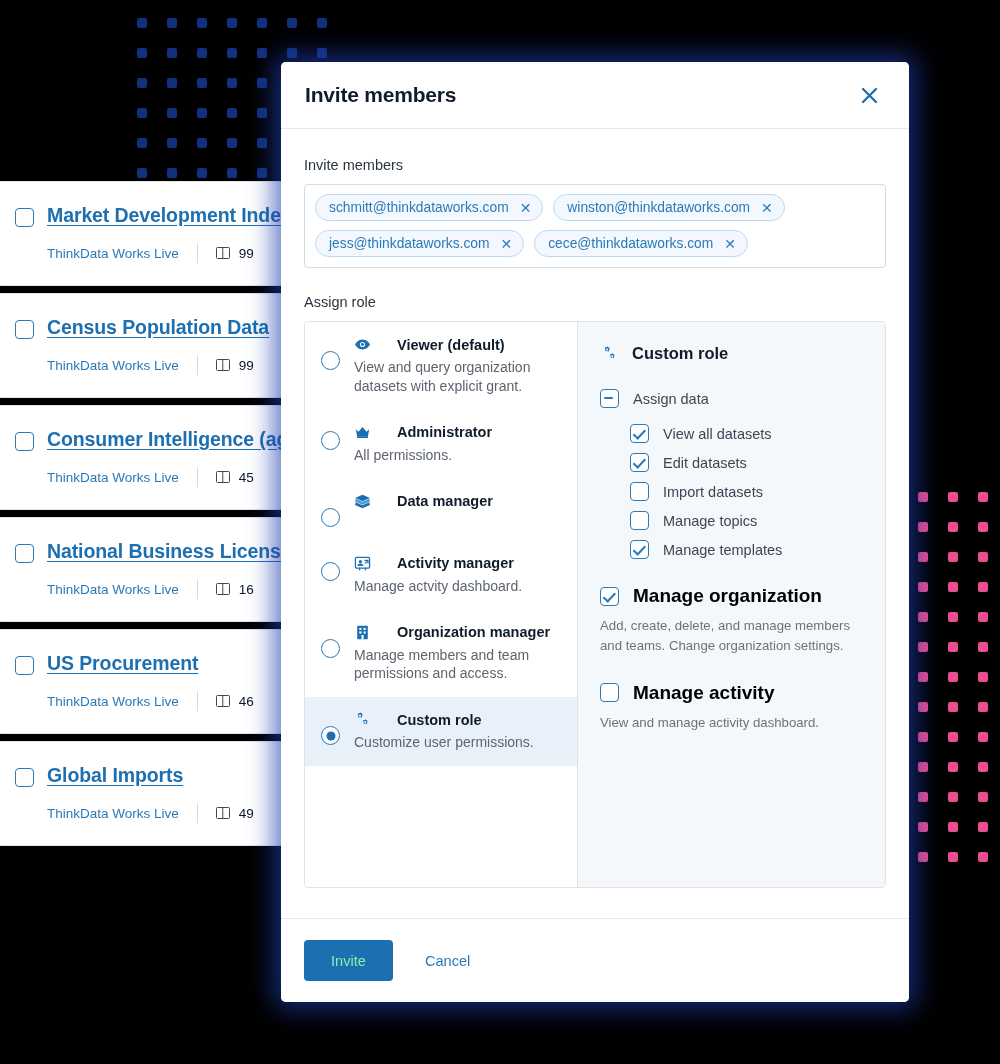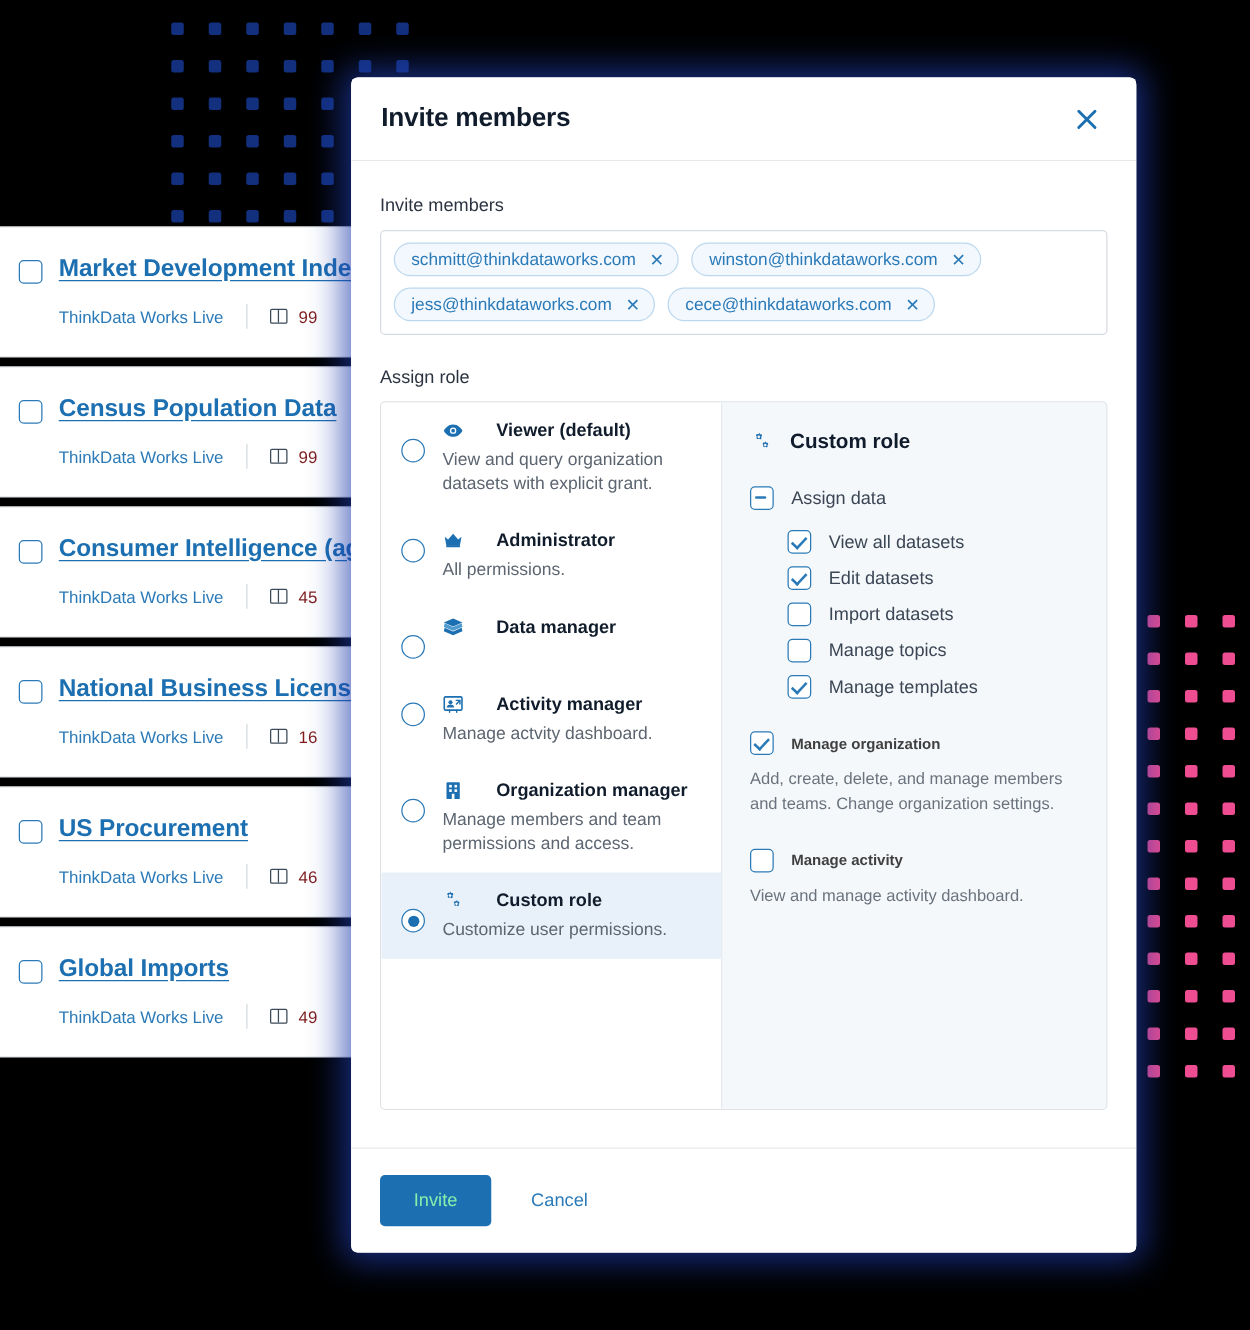--- a/index.html
+++ b/index.html
@@ -73,21 +73,21 @@
     border:1.5px solid #3b4a57;
     border-radius:1.5px;
     position:relative;
     flex:0 0 14px;
   }
   .ds-colicon:after {
     content:""; position:absolute;
     left:50%; top:0; bottom:0; width:1.5px;
     background:#3b4a57; transform:translateX(-50%);
   }
-  .ds-count { margin-left:9px; color:#7f1d1d; font-size:13.5px; }
+  .ds-count { margin-left:9px; color:#0f172a; font-size:13.5px; }
 
   
   .modal-glow {
     position:absolute;
     left:281px; top:62px;
     width:628px; height:940px;
     border-radius:6px;
     box-shadow:0 0 26px 7px rgba(30,60,170,0.72);
     background:#ffffff;
   }
@@ -292,23 +292,23 @@
     font-size:14.5px;
     color:#3b4654;
   }
 
   .perm-section { margin-top:26px; }
   .perm-section-head {
     display:flex; align-items:center; gap:14px;
     margin-bottom:9px;
   }
   .perm-section-title {
-    font-size:12px;
+    font-size:19px;
     font-weight:700;
-    color:#404040;
+    color:#000000;
   }
   .perm-section-desc {
     font-size:13.2px;
     color:#6a737d;
     line-height:1.5;
     max-width:255px;
   }
 
   .modal-footer {
     flex:0 0 84px;

